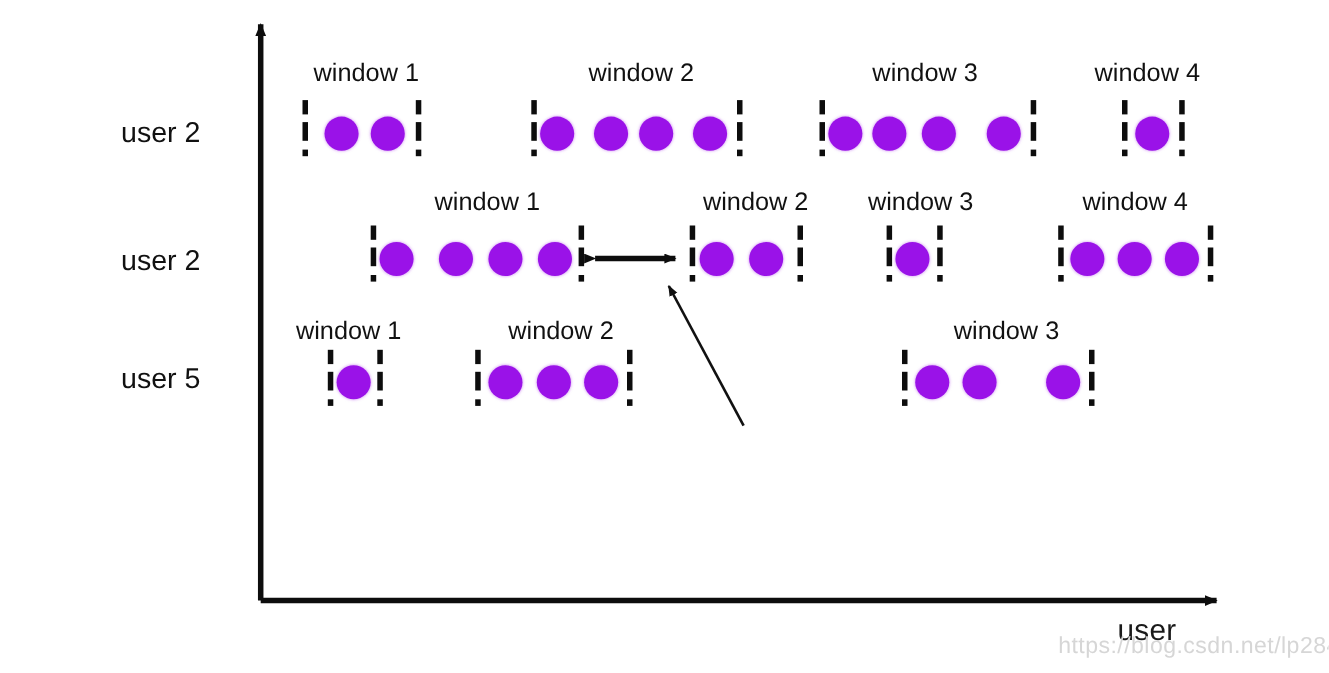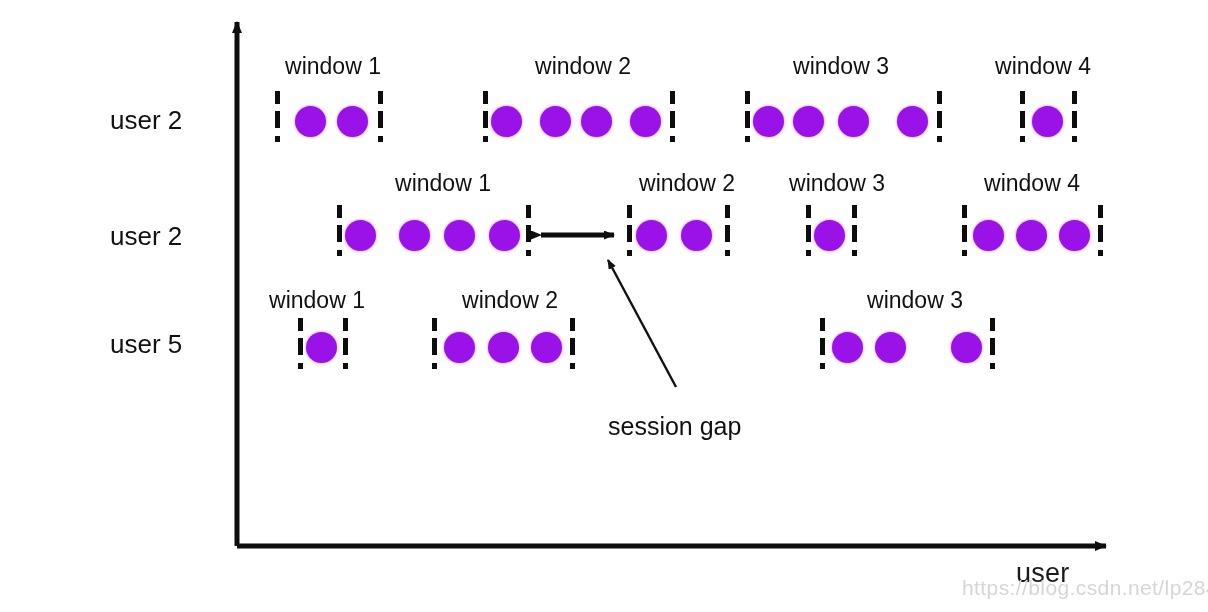--- a/index.html
+++ b/index.html
@@ -272,19 +272,18 @@
     <div class="dot" style="left:832px; top:332px; width:31px; height:31px;"></div>
     <div class="dot" style="left:875px; top:332px; width:31px; height:31px;"></div>
     <div class="dot" style="left:951px; top:332px; width:31px; height:31px;"></div>
   </div>
 
   <svg id="annot-layer" viewBox="0 0 1208 612" width="1208" height="612" aria-hidden="true">
     <line x1="541" y1="235" x2="614" y2="235" stroke="#0d0d0d" stroke-width="5" marker-start="url(#ah2)" marker-end="url(#ah2)"></line>
     <line x1="676" y1="387" x2="608" y2="260" stroke="#111111" stroke-width="2.4" marker-end="url(#ahs)"></line>
   </svg>
 
-  <div class="annot-text" style="left:608px; top:412px;">session gap</div>
 
   <div class="axis-label" style="left:1016px; top:558px;">user</div>
 
   <div class="watermark" style="left:962px; top:576px;">https://blog.csdn.net/lp284558195</div>
 
 </div>
 
 </body></html>

